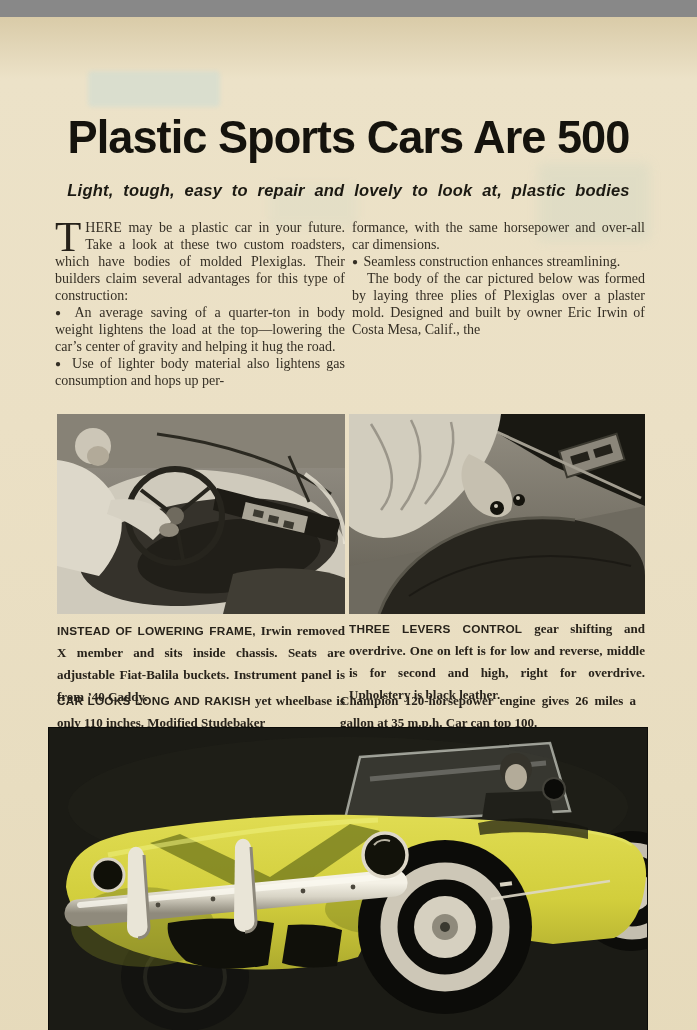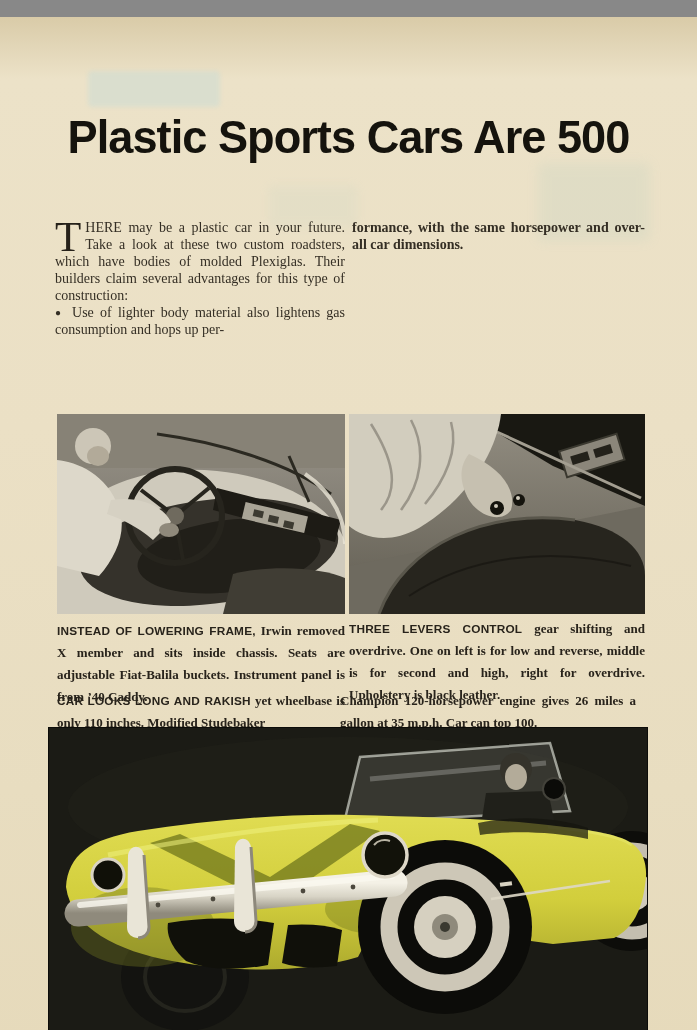--- a/index.html
+++ b/index.html
@@ -18,21 +18,21 @@
     letter-spacing:-1px;color:#15130d;transform:scaleX(.96);white-space:nowrap;
   }
   .subhead{
     position:absolute;left:0;right:0;top:164px;text-align:center;
     font-family:"Liberation Sans", sans-serif;font-style:italic;font-weight:700;
     font-size:16.5px;color:#1b1912;word-spacing:5px;letter-spacing:.2px;white-space:nowrap;
   }
   .col{position:absolute;top:202px;font-size:14px;line-height:17px;text-align:justify;color:#342e24;}
   .col p{margin:0;}
   .col-left{left:55px;width:290px;}
-  .col-right{left:352px;width:293px;font-weight:bold;}
+  .col-right{left:352px;width:293px;}
   .dropcap{
     float:left;font-size:43px;line-height:33px;padding:1px 4px 0 0;color:#26211a;
     font-family:"Liberation Serif", serif;
   }
   .blt{font-size:10px;vertical-align:1px;padding-right:2px;}
   .indent{text-indent:15px;}
   .photo{position:absolute;overflow:hidden;box-shadow:inset 0 0 14px rgba(0,0,0,.35);}
   .photo svg{display:block;}
   .photo1{left:57px;top:397px;width:288px;height:200px;background:#857f74;}
   .photo2{left:349px;top:397px;width:296px;height:200px;background:#7c776c;}
@@ -47,28 +47,32 @@
 </head>
 <body>
 
 <div class="page">
 
   <div class="ghost ghost1"></div>
   <div class="ghost ghost2"></div>
   <div class="ghost ghost3"></div>
 
   <div class="headline">Plastic Sports Cars Are 500</div>
+  <div class="subhead">Light, tough, easy to repair and lovely to look at, plastic bodies</div>
 
   <div class="col col-left">
     <p><span class="dropcap">T</span><span>HERE may be a plastic car in your future. Take a look at these two custom roadsters, which have bodies of molded Plexiglas. Their builders claim several advantages for this type of construction:</span></p>
+    <p><span class="blt">●</span> <span>An average saving of a quarter-ton in body weight lightens the load at the top—lowering the car’s center of gravity and helping it hug the road.</span></p>
     <p><span class="blt">●</span> <span>Use of lighter body material also lightens gas consumption and hops up per-</span></p>
   </div>
 
   <div class="col col-right">
     <p>formance, with the same horsepower and over-all car dimensions.</p>
+    <p><span class="blt">●</span> <span>Seamless construction enhances streamlining.</span></p>
+    <p class="indent">The body of the car pictured below was formed by laying three plies of Plexiglas over a plaster mold. Designed and built by owner Eric Irwin of Costa Mesa, Calif., the</p>
   </div>
 
   <div class="photo photo1">
     <svg width="288" height="200" viewBox="0 0 288 200">
       <defs>
         <linearGradient id="p1bg" x1="0" y1="0" x2="0" y2="1">
           <stop offset="0" stop-color="#9a958a"></stop>
             <stop offset="1" stop-color="#6b675e"></stop>
         </linearGradient>
       </defs>

